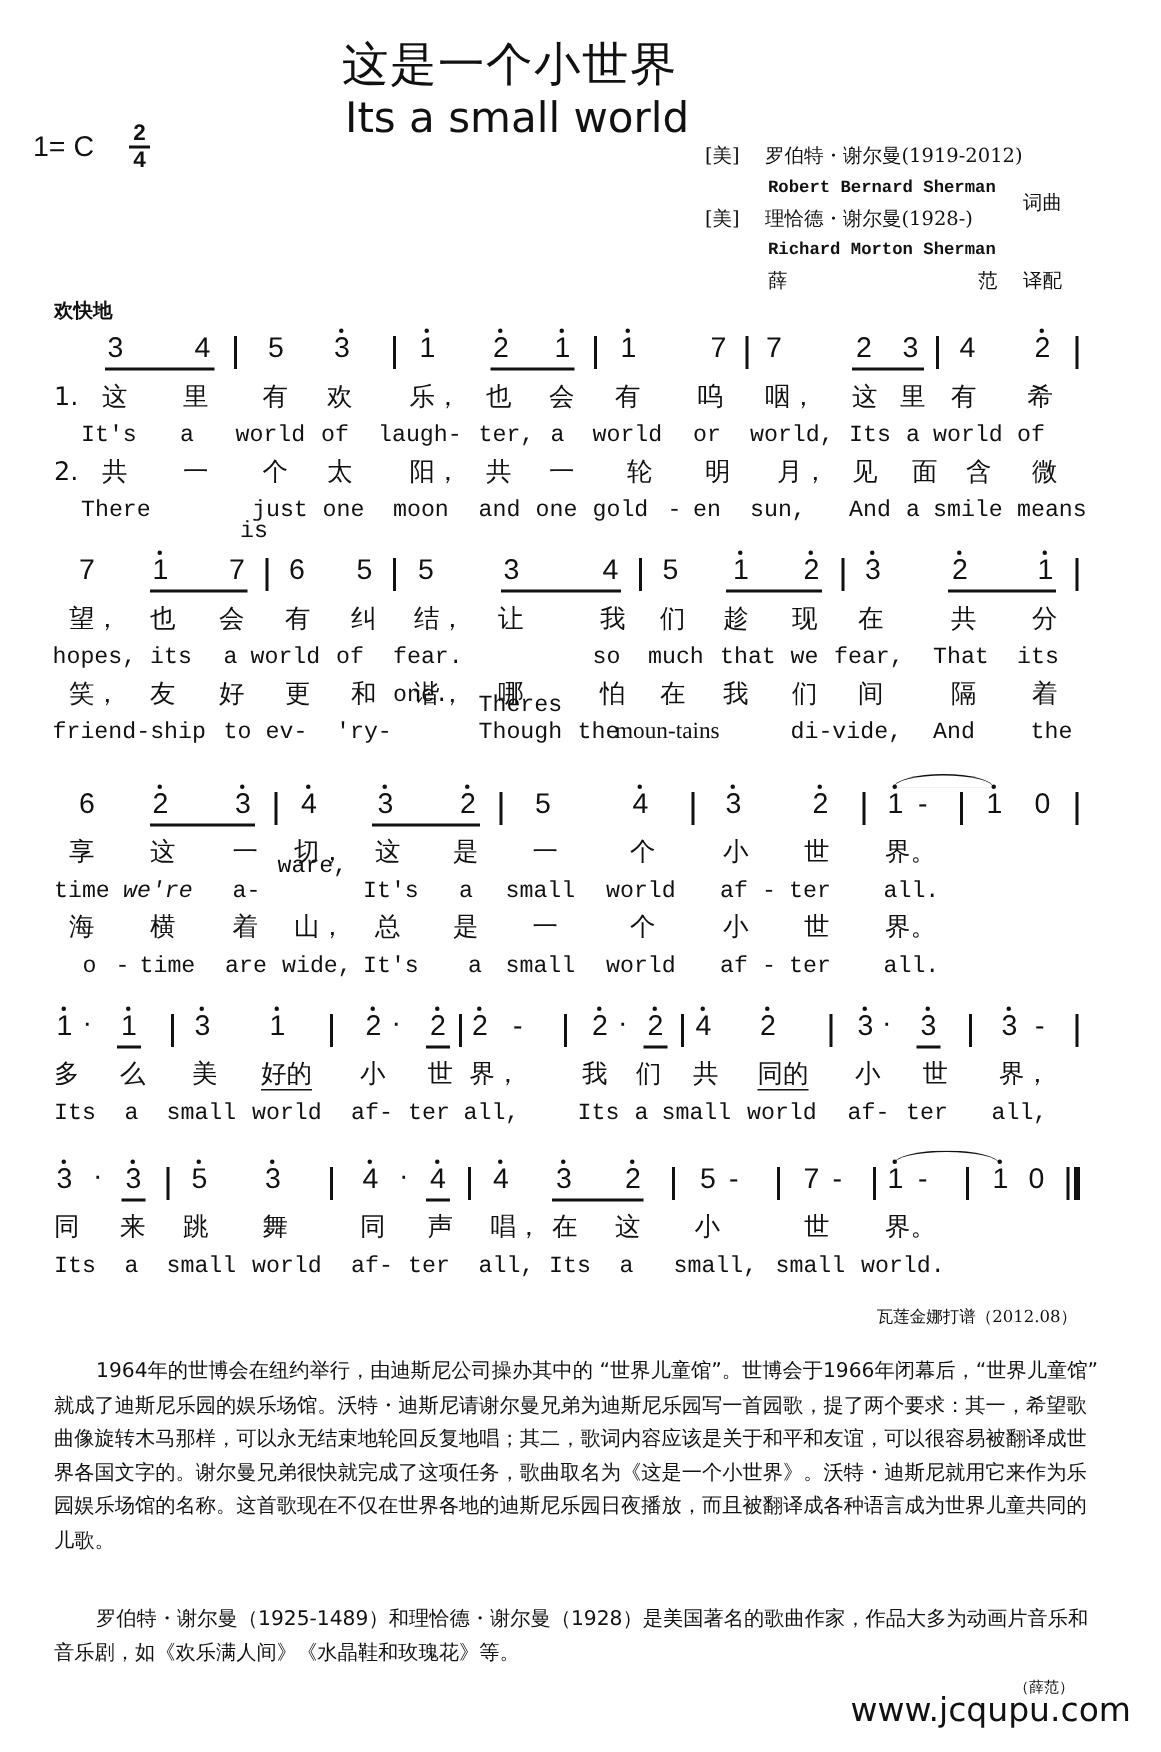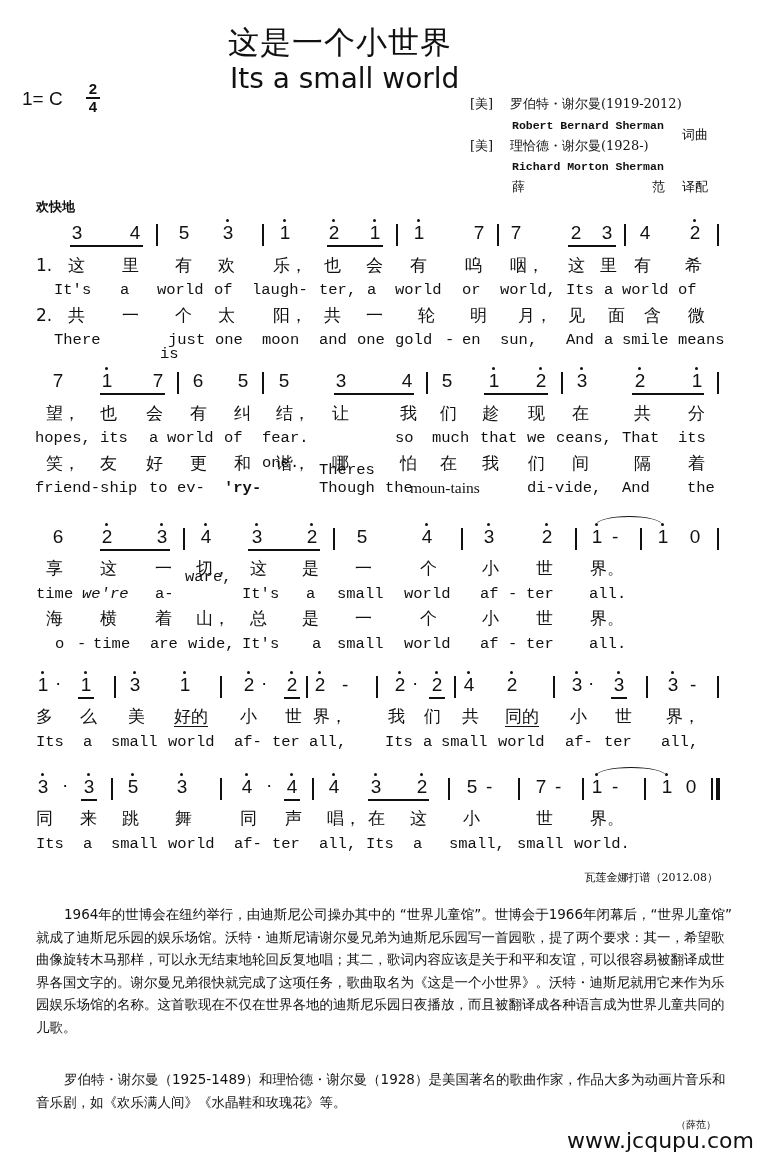--- a/index.html
+++ b/index.html
@@ -186,21 +186,21 @@
   <div class="en" style="left:100px;top:429px;">its</div>
   <div class="en" style="left:149px;top:429px;">a</div>
   <div class="en" style="left:167px;top:429px;">world</div>
   <div class="en" style="left:224px;top:429px;">of</div>
   <div class="en" style="left:262px;top:429px;">fear.</div>
   <div class="en" style="left:319px;top:429px;margin-top:32px;">Theres</div>
   <div class="en" style="left:395px;top:429px;">so</div>
   <div class="en" style="left:432px;top:429px;">much</div>
   <div class="en" style="left:480px;top:429px;">that</div>
   <div class="en" style="left:527px;top:429px;">we</div>
-  <div class="en" style="left:556px;top:429px;">ceans,</div>
+  <div class="en" style="left:556px;top:429px;">fear,</div>
   <div class="en" style="left:622px;top:429px;">That</div>
   <div class="en" style="left:678px;top:429px;">its</div>
 
   <div class="cn" style="left:46px;top:453px;">笑，</div>
   <div class="cn" style="left:100px;top:453px;">友</div>
   <div class="cn" style="left:146px;top:453px;">好</div>
   <div class="cn" style="left:190px;top:453px;">更</div>
   <div class="cn" style="left:234px;top:453px;">和</div>
   <div class="cn" style="left:276px;top:453px;">谐，</div>
   <div class="cn" style="left:332px;top:453px;">哪</div>
@@ -208,21 +208,21 @@
   <div class="cn" style="left:440px;top:453px;">在</div>
   <div class="cn" style="left:482px;top:453px;">我</div>
   <div class="cn" style="left:528px;top:453px;">们</div>
   <div class="cn" style="left:572px;top:453px;">间</div>
   <div class="cn" style="left:634px;top:453px;">隔</div>
   <div class="cn" style="left:688px;top:453px;">着</div>
 
   <div class="en" style="left:35px;top:479px;">friend-ship</div>
   <div class="en" style="left:149px;top:479px;">to</div>
   <div class="en" style="left:177px;top:479px;">ev-</div>
-  <div class="en" style="left:224px;top:479px;font-weight:bold;">'ry-</div>
+  <div class="en" style="left:224px;top:479px;">'ry-</div>
   <div class="en" style="left:262px;top:454px;">one.</div>
   <div class="en" style="left:319px;top:479px;">Though</div>
   <div class="en" style="left:385px;top:479px;">the</div>
   <div class="en" style="left:410px;top:479px;font-family:Liberation Serif, serif;">moun-tains</div>
   <div class="en" style="left:527px;top:479px;">di-vide,</div>
   <div class="en" style="left:622px;top:479px;">And</div>
   <div class="en" style="left:687px;top:479px;">the</div>
 </div>
 
 <div>

